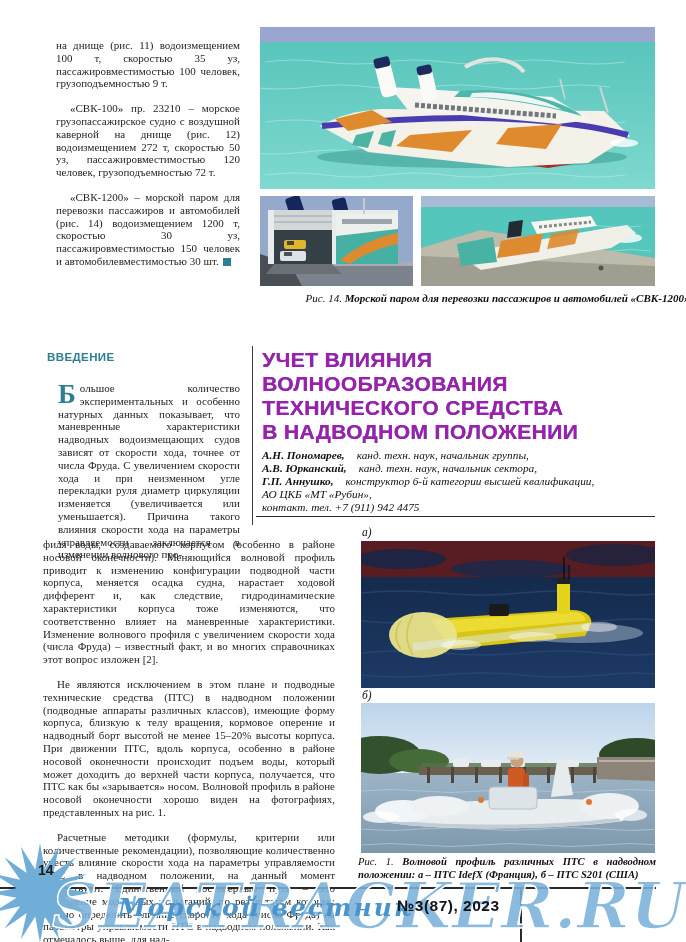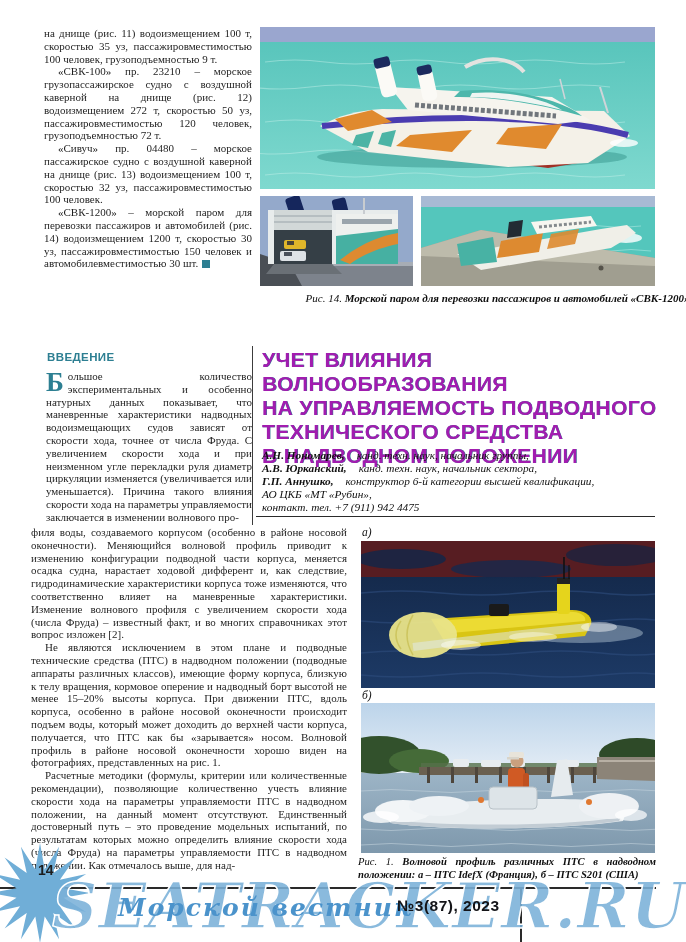--- a/index.html
+++ b/index.html
@@ -2,21 +2,21 @@
 <html><head>
 <meta charset="utf-8">
 <style>
   html,body{margin:0;padding:0;background:#e8e8e8;}
   .page{position:relative;width:686px;height:942px;background:#ffffff;overflow:hidden;
         font-family:"Liberation Serif",serif;color:#222;}
   .abs{position:absolute;}
 
   
   .coltext{font-size:11px;line-height:12.8px;text-align:justify;color:#1f1f1f;}
-  .coltext p{margin:0;text-indent:14px;}
+  .coltext p{margin:12px;text-indent:14px;}
   .coltext p.noindent{text-indent:0;}
   .endsq{display:inline-block;width:8px;height:8px;background:#2d7f92;margin-left:4px;vertical-align:-1px;}
 
   .dropcap{float:left;font-size:27px;line-height:23px;font-weight:bold;color:#2d7f92;
            padding:1px 4px 0 0;font-family:"Liberation Serif",serif;}
 
   
   .cap14{font-style:italic;font-size:11px;line-height:13px;text-align:center;color:#0e0e0e;}
   .cap14 b{font-weight:bold;}
   .figlabel{font-style:italic;font-size:11.5px;color:#111;}
@@ -51,21 +51,20 @@
   .sun{z-index:35;}
 </style>
 </head>
 <body>
 
 <div class="page">
 
   <div class="abs coltext" style="left:44px;top:27px;width:208px;">
     <p class="noindent">на днище (рис. 11) водоизмещением 100 т, скоростью 35 уз, пассажировместимостью 100 человек, грузоподъемностью 9 т.</p>
     <p>«СВК-100» пр. 23210 – морское грузопассажирское судно с воздушной каверной на днище (рис. 12) водоизмещением 272 т, скоростью 50 уз, пассажировместимостью 120 человек, грузоподъемностью 72 т.</p>
-    <p>«Сивуч» пр. 04480 – морское пассажирское судно с воздушной каверной на днище (рис. 13) водоизмещением 100 т, скоростью 32 уз, пассажировместимостью 100 человек.</p>
     <p><span>«СВК-1200» – морской паром для перевозки пассажиров и автомобилей (рис. 14) водоизмещением 1200 т, скоростью 30 уз, пассажировместимостью 150 человек и автомобилевместимостью 30 шт.</span><span class="endsq"></span></p>
   </div>
 
   <div class="abs fig" style="left:260px;top:27px;width:395px;height:162px;">
     <svg width="395" height="162" viewBox="0 0 395 162">
       <defs>
         <linearGradient id="waterG" x1="0" y1="0" x2="0" y2="1">
           <stop offset="0" stop-color="#55c3ba"></stop>
             <stop offset="1" stop-color="#7fd9cf"></stop>
         </linearGradient>
@@ -165,21 +164,20 @@
   <div class="abs cap14" style="left:260px;top:292px;width:395px;margin-left:40px;">
     <span>Рис. 14.</span>
     <b>Морской паром для перевозки пассажиров и автомобилей «СВК-1200»</b>
   </div>
 
   <div class="abs introlbl" style="left:47px;top:351px;">ВВЕДЕНИЕ</div>
   <div class="abs vrule" style="left:252px;top:346px;height:179px;"></div>
 
   <div class="abs title" style="left:262px;top:348px;width:400px;">
     <div>УЧЕТ ВЛИЯНИЯ ВОЛНООБРАЗОВАНИЯ</div>
-    <div>НА УПРАВЛЯЕМОСТЬ ПОДВОДНОГО</div>
     <div>ТЕХНИЧЕСКОГО СРЕДСТВА</div>
     <div>В НАДВОДНОМ ПОЛОЖЕНИИ</div>
   </div>
 
   <div class="abs authors" style="left:262px;top:449px;width:400px;">
     <div><b>А.Н. Пономарев,</b><span>канд. техн. наук, начальник группы,</span></div>
     <div><b>А.В. Юрканский,</b><span>канд. техн. наук, начальник сектора,</span></div>
     <div><b>Г.П. Аннушко,</b><span>конструктор 6-й категории высшей квалификации,</span></div>
     <div><span>АО ЦКБ «МТ «Рубин»,</span></div>
     <div><span>контакт. тел. +7 (911) 942 4475</span></div>

